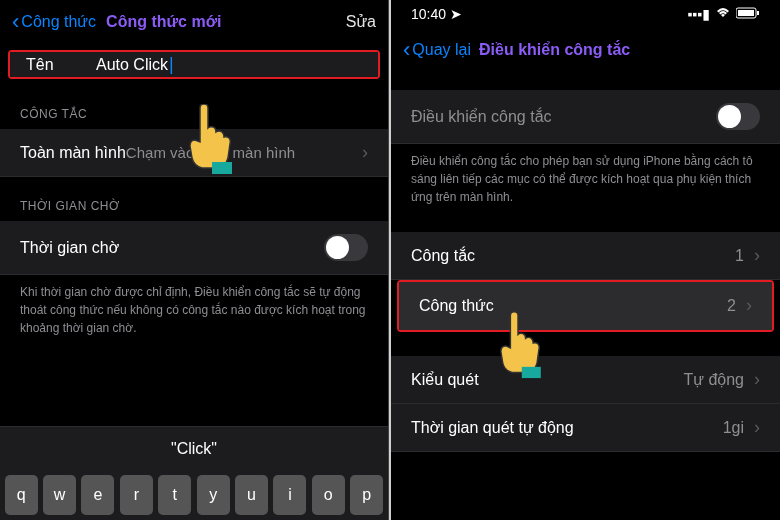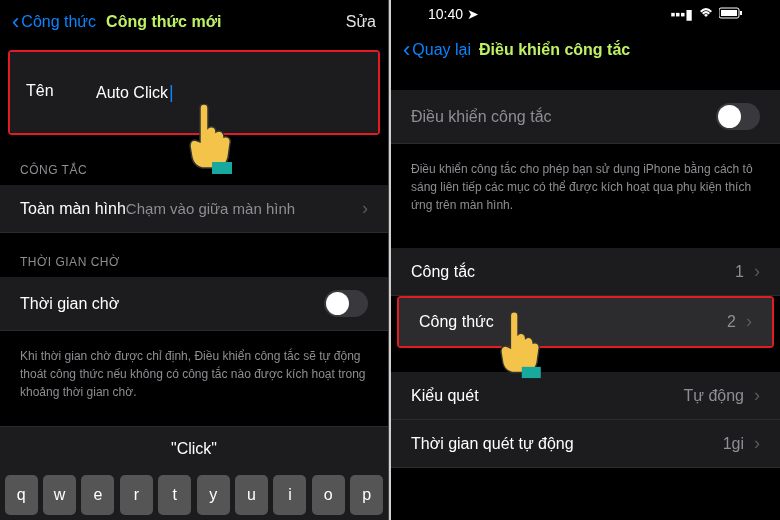--- a/index.html
+++ b/index.html
@@ -1,47 +1,47 @@
 <!DOCTYPE html>
 <html><head>
 <meta charset="utf-8">
 <style>
   * { margin: 0; padding: 0; box-sizing: border-box; font-family: -apple-system, BlinkMacSystemFont, "Segoe UI", sans-serif; }
   body { background: #d0d0d0; width: 780px; height: 520px; overflow: hidden; position: relative; }
   .container { display: flex; gap: 2px; background: #d0d0d0; padding: 0; }
   .phone { width: 389px; height: 520px; background: #000; color: #fff; position: relative; overflow: hidden; }
   .phone-left { border-right: 1px solid #444; }
   
-  .status-bar { height: 28px; display: flex; justify-content: space-between; align-items: center; padding: 0 37px; font-size: 14px; font-weight: 500; }
+  .status-bar { height: 28px; display: flex; justify-content: space-between; align-items: center; padding: 0 20px; font-size: 14px; font-weight: 500; }
   .status-right { display: flex; gap: 5px; align-items: center; }
   
   .nav-bar { display: flex; align-items: center; padding: 10px 12px; height: 44px; }
   .back-link { color: #0a84ff; font-size: 16px; display: flex; align-items: center; gap: 2px; }
   .back-chevron { font-size: 22px; line-height: 1; }
-  .nav-title { color: #bef264; font-size: 16px; font-weight: 600; margin-left: 10px; flex: 1; }
+  .nav-title { color: #8b5cf6; font-size: 16px; font-weight: 600; margin-left: 10px; flex: 1; }
   .nav-title-right { margin-left: 8px; }
   .nav-action { color: #e5e5e5; font-size: 16px; }
   
   .highlight-box { border: 2px solid #e31b23; border-radius: 4px; margin: 6px 8px; }
-  .input-row { display: flex; padding: 30px 16px; background: #1c1c1e; }
+  .input-row { display: flex; align-items: center; padding: 2px 16px; background: #1c1c1e; }
   .input-label { color: #fff; font-size: 16px; width: 70px; }
   .input-value { color: #fff; font-size: 16px; position: relative; }
   .cursor { color: #0a84ff; font-weight: 200; font-size: 18px; margin-left: 1px; }
   
   .section-header { color: #8e8e93; font-size: 12px; padding: 22px 20px 8px; letter-spacing: 0.5px; }
   .cell { display: flex; align-items: center; padding: 13px 20px; background: #1c1c1e; border-bottom: 0.5px solid #2c2c2e; }
   .cell-label { color: #fff; font-size: 16px; flex: 0 0 auto; }
   .cell-value-gray { color: #8e8e93; font-size: 15px; margin-left: 0; flex: 1; }
   .cell-value-right { color: #8e8e93; font-size: 16px; margin-left: auto; margin-right: 6px; }
   .chevron-right-after { color: #5a5a5e; font-size: 18px; margin-left: 4px; }
   
   .toggle { width: 44px; height: 27px; background: #39393d; border-radius: 14px; margin-left: auto; position: relative; }
   .toggle-knob { width: 23px; height: 23px; background: #fff; border-radius: 50%; position: absolute; top: 2px; left: 2px; }
   
-  .footer-text { color: #8e8e93; font-size: 12px; padding: 16px 20px; line-height: 1.5; }
+  .footer-text { color: #8e8e93; font-size: 12px; padding: 8px 20px; line-height: 1.5; }
   
   .suggestion-bar { position: absolute; bottom: 50px; left: 0; right: 0; height: 44px; background: #1c1c1e; display: flex; align-items: center; justify-content: center; border-top: 0.5px solid #2c2c2e; }
   .suggestion { color: #fff; font-size: 16px; }
   
   .keyboard { position: absolute; bottom: 0; left: 0; right: 0; height: 50px; background: #1c1c1e; display: flex; justify-content: space-around; align-items: center; padding: 4px 2px; }
   .key { width: 33px; height: 40px; background: #555; border-radius: 5px; display: flex; align-items: center; justify-content: center; color: #fff; font-size: 16px; }
   
   .hand-pointer { position: absolute; width: 56px; height: 70px; z-index: 100; }
   .hand-left { top: 104px; left: 180px; }
   .hand-right { top: 310px; left: 490px; transform: scale(0.95); }

